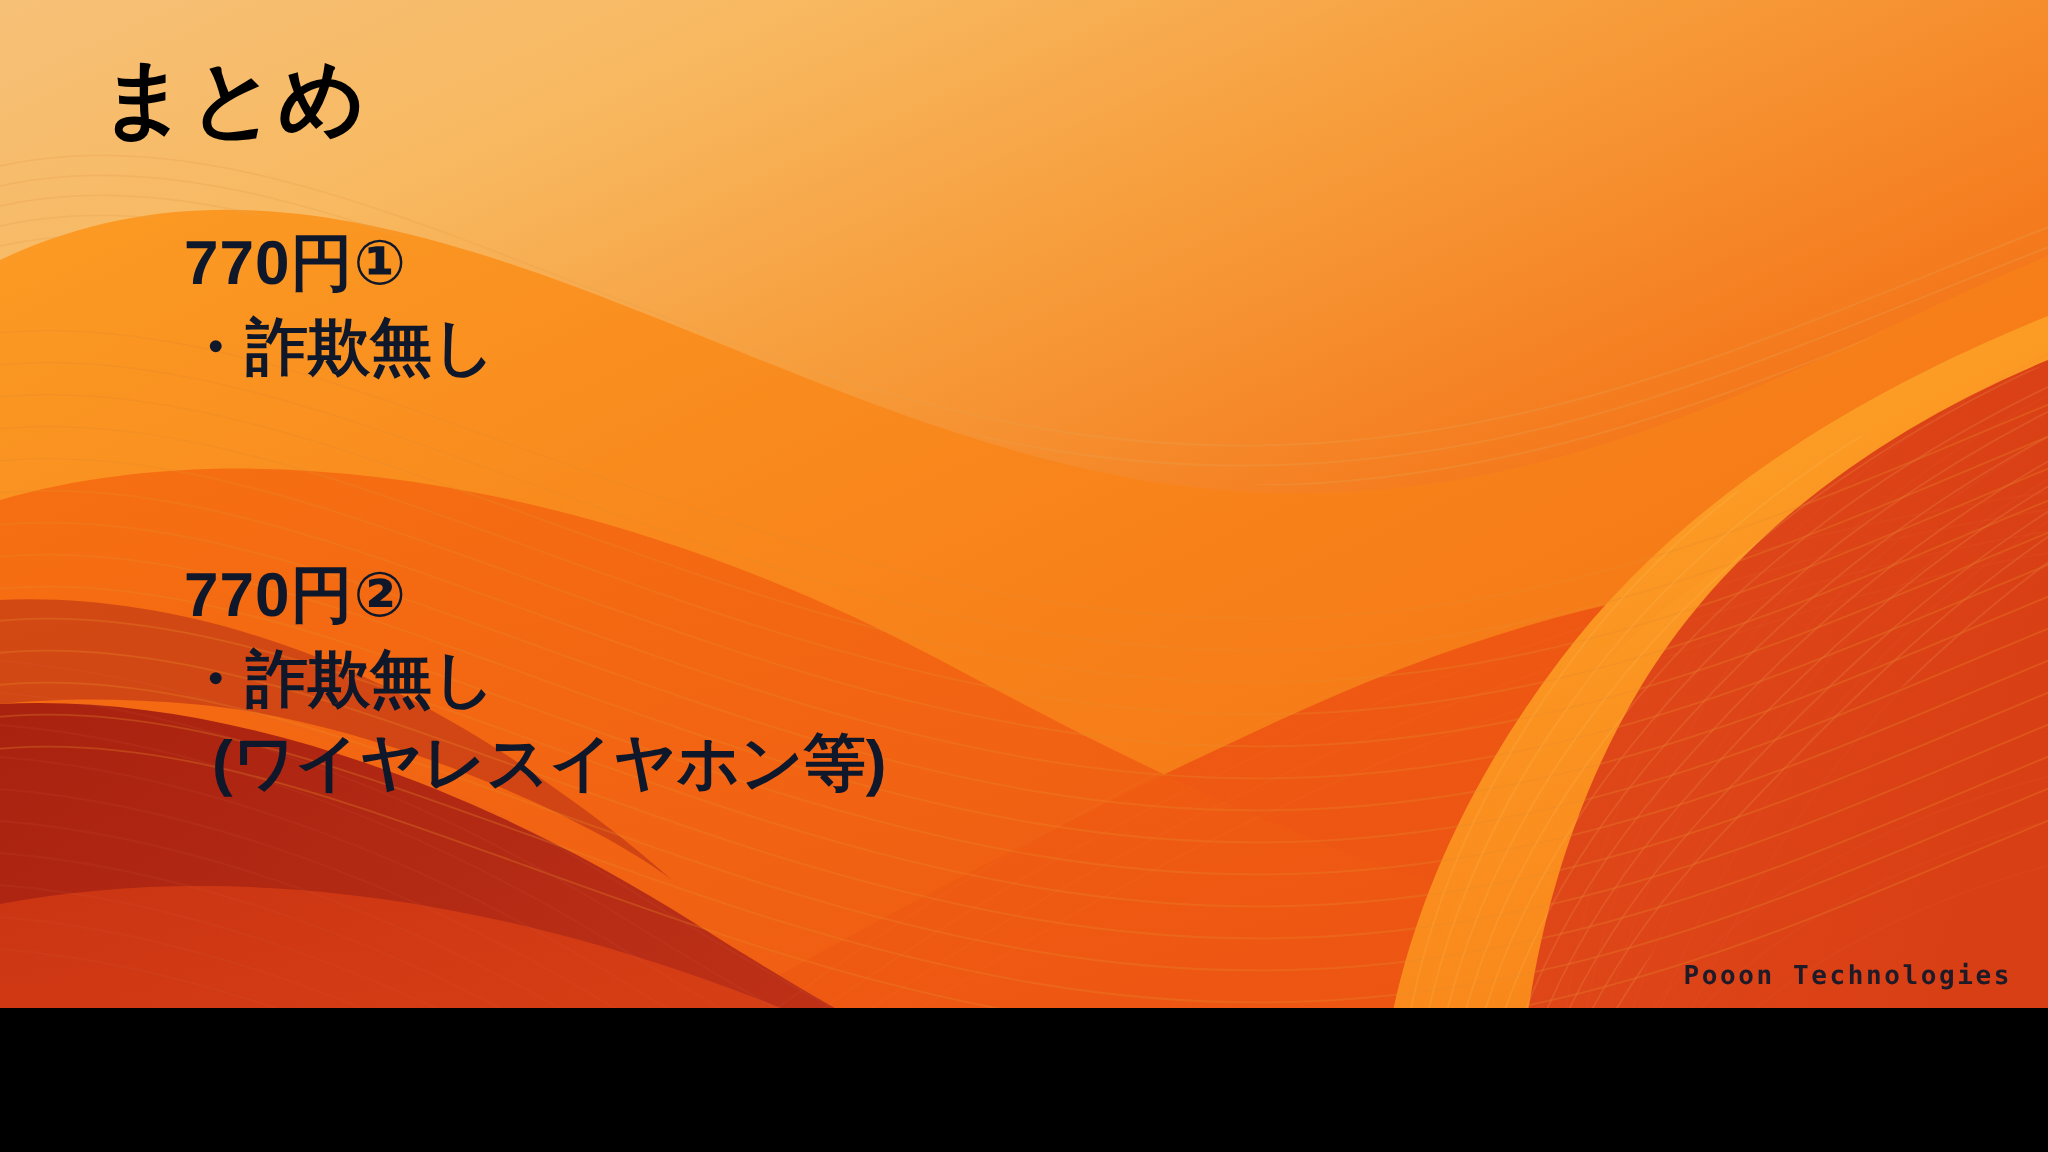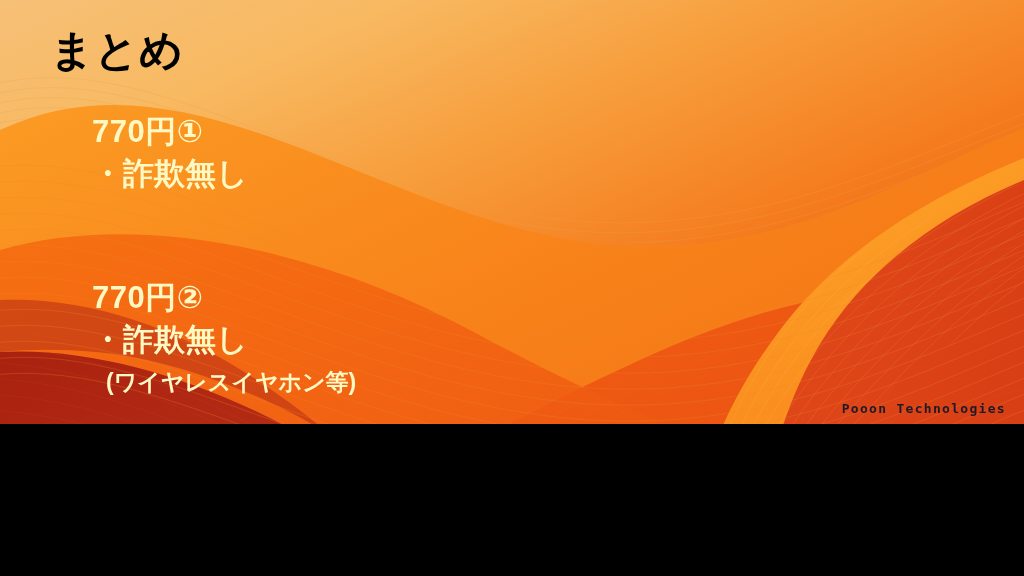--- a/index.html
+++ b/index.html
@@ -3,21 +3,21 @@
 <meta charset="utf-8">
 <style>
   html, body {
     margin: 0;
     padding: 0;
     background: #000;
   }
   #slide {
     position: relative;
     width: 1024px;
-    height: 424px;
+    height: 504px;
     overflow: hidden;
     font-family: "Liberation Sans", "DejaVu Sans", sans-serif;
     background: #e8491c;
   }
   #bg {
     position: absolute;
     inset: 0;
     width: 1024px;
     height: 576px;
     display: block;
@@ -33,21 +33,21 @@
     font-size: 43px;
     line-height: 1.25;
     font-weight: 700;
     color: #000000;
     letter-spacing: 0.5px;
     white-space: nowrap;
   }
   .body-block {
     position: absolute;
     left: 92px;
-    color: #fef9c3;
+    color: #0f172a;
     font-weight: 700;
     font-size: 31px;
     line-height: 42px;
     white-space: nowrap;
   }
   #block-1 { top: 111px; }
   #block-2 { top: 277px; }
   .block-heading {
     font-size: 31px;
     font-weight: 700;
@@ -60,21 +60,21 @@
   }
   .bullet-mark {
     display: inline-block;
     font-size: 31px;
     line-height: 42px;
     vertical-align: baseline;
   }
   .cont-line {
     display: block;
     padding-left: 14px;
-    font-size: 23px;
+    font-size: 31px;
     font-weight: 700;
   }
   #footer-brand {
     position: absolute;
     right: 18px;
     bottom: 8px;
     font-family: "DejaVu Sans Mono", "Liberation Mono", monospace;
     font-size: 13px;
     font-weight: 700;
     letter-spacing: 1.3px;

